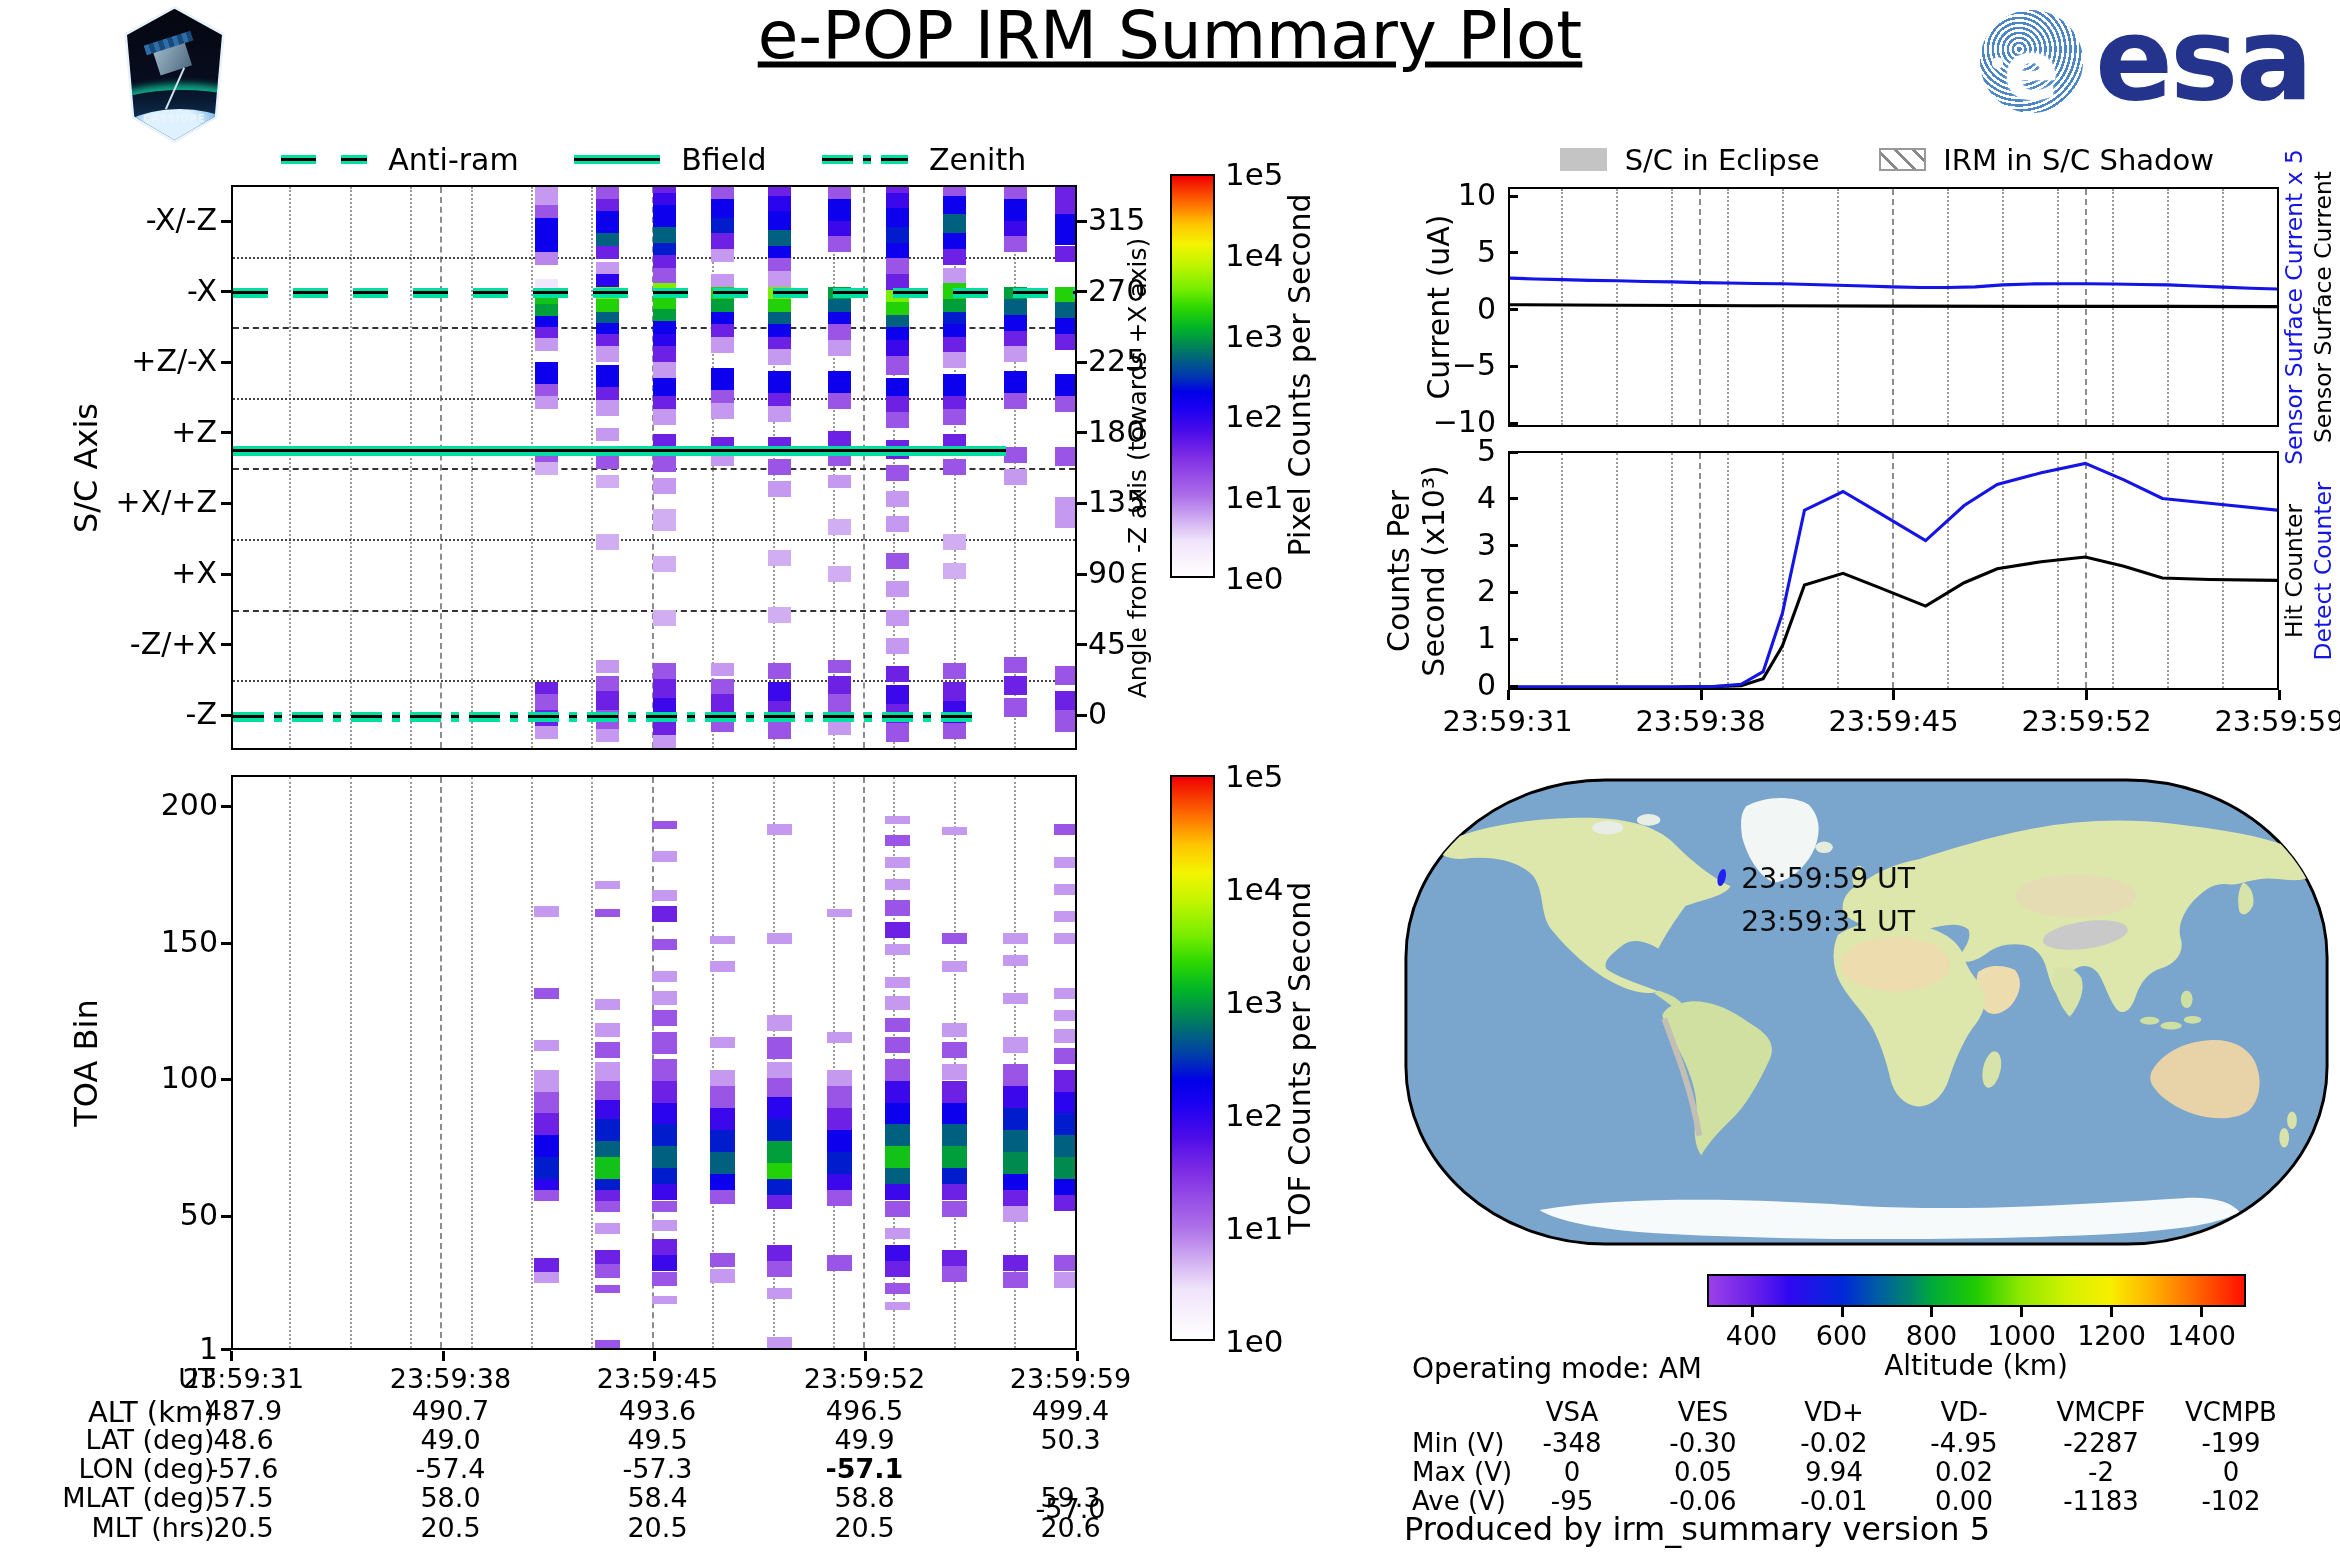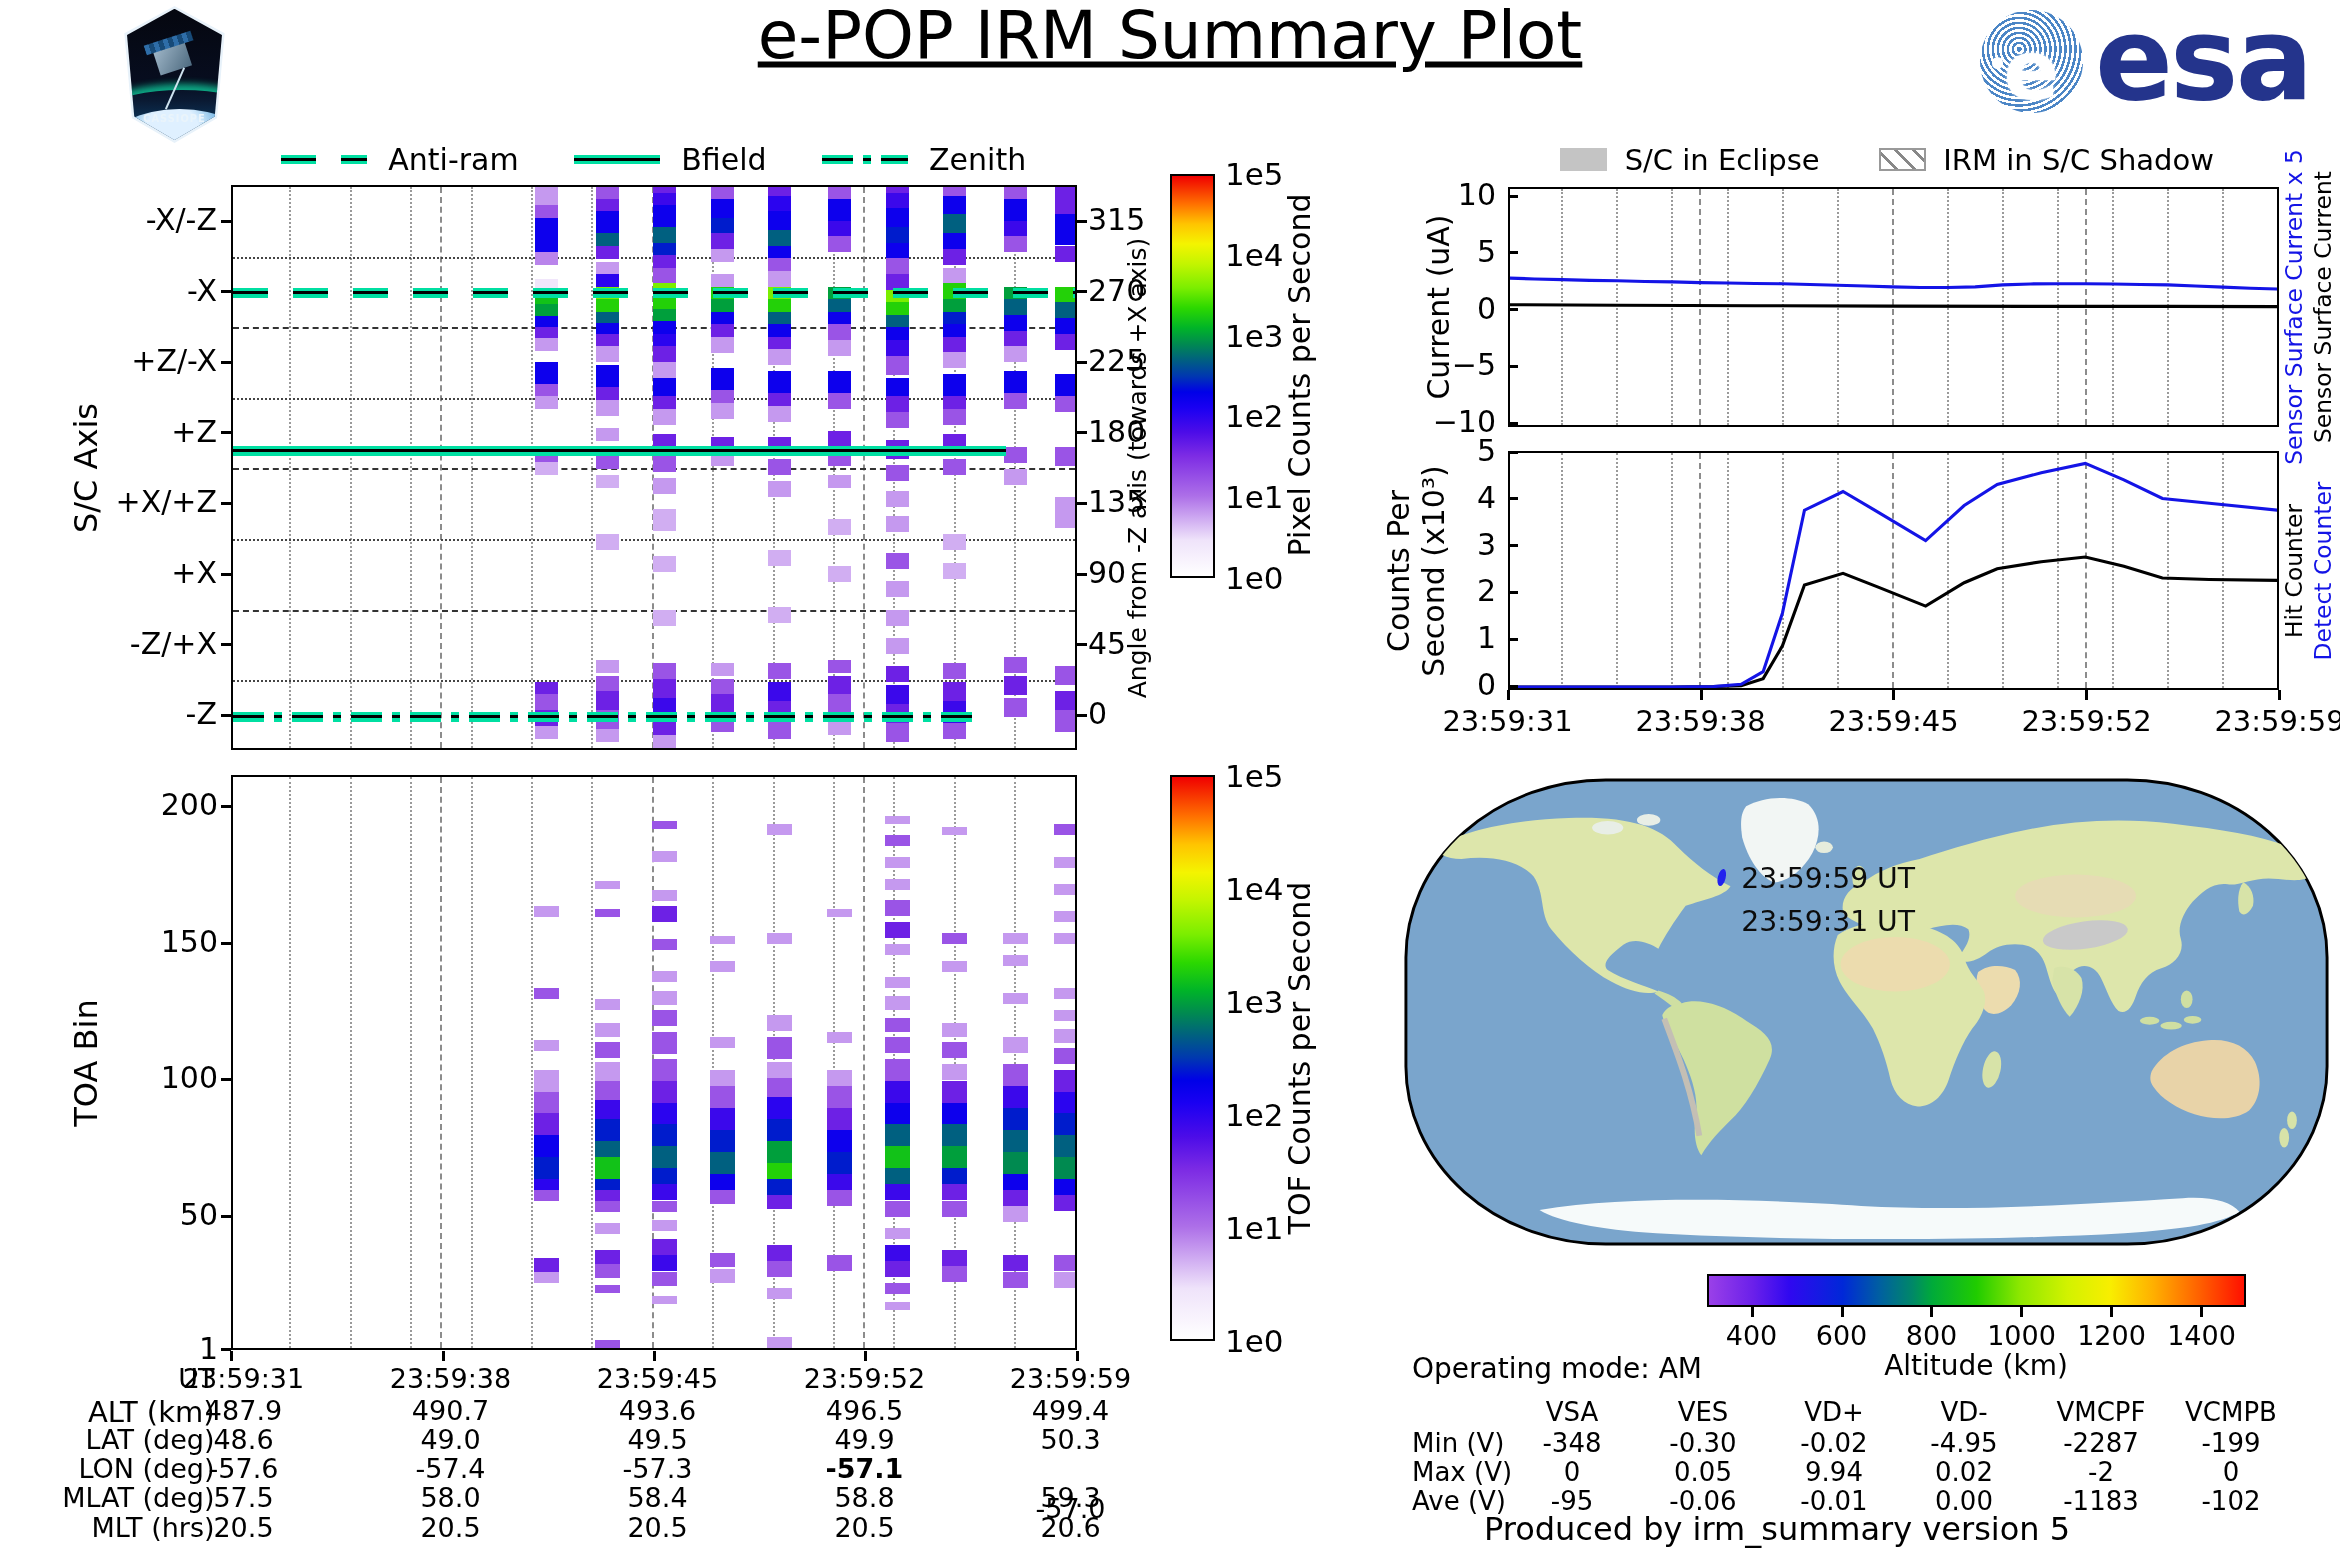--- a/index.html
+++ b/index.html
@@ -811,16 +811,16 @@
       <div class="tick-label" style="position: absolute; left: 2148px; width: 166px; top: 1457px; text-align: center; font-size: 26px;">0</div>
       <div class="tick-label" style="position: absolute; left: 1412px; top: 1486px; font-size: 26px;">Ave (V)</div>
       <div class="tick-label" style="position: absolute; left: 1489px; width: 166px; top: 1486px; text-align: center; font-size: 26px;">-95</div>
       <div class="tick-label" style="position: absolute; left: 1620px; width: 166px; top: 1486px; text-align: center; font-size: 26px;">-0.06</div>
       <div class="tick-label" style="position: absolute; left: 1751px; width: 166px; top: 1486px; text-align: center; font-size: 26px;">-0.01</div>
       <div class="tick-label" style="position: absolute; left: 1881px; width: 166px; top: 1486px; text-align: center; font-size: 26px;">0.00</div>
       <div class="tick-label" style="position: absolute; left: 2018px; width: 166px; top: 1486px; text-align: center; font-size: 26px;">-1183</div>
       <div class="tick-label" style="position: absolute; left: 2148px; width: 166px; top: 1486px; text-align: center; font-size: 26px;">-102</div>
     </div>
 
-  <div class="abs" style="left:1484px;top:1510px;font-size:32px;">Produced by irm_summary version 5</div>
+  <div class="abs" style="left:1404px;top:1510px;font-size:32px;">Produced by irm_summary version 5</div>
 
 </div>
 
 
 </body></html>

